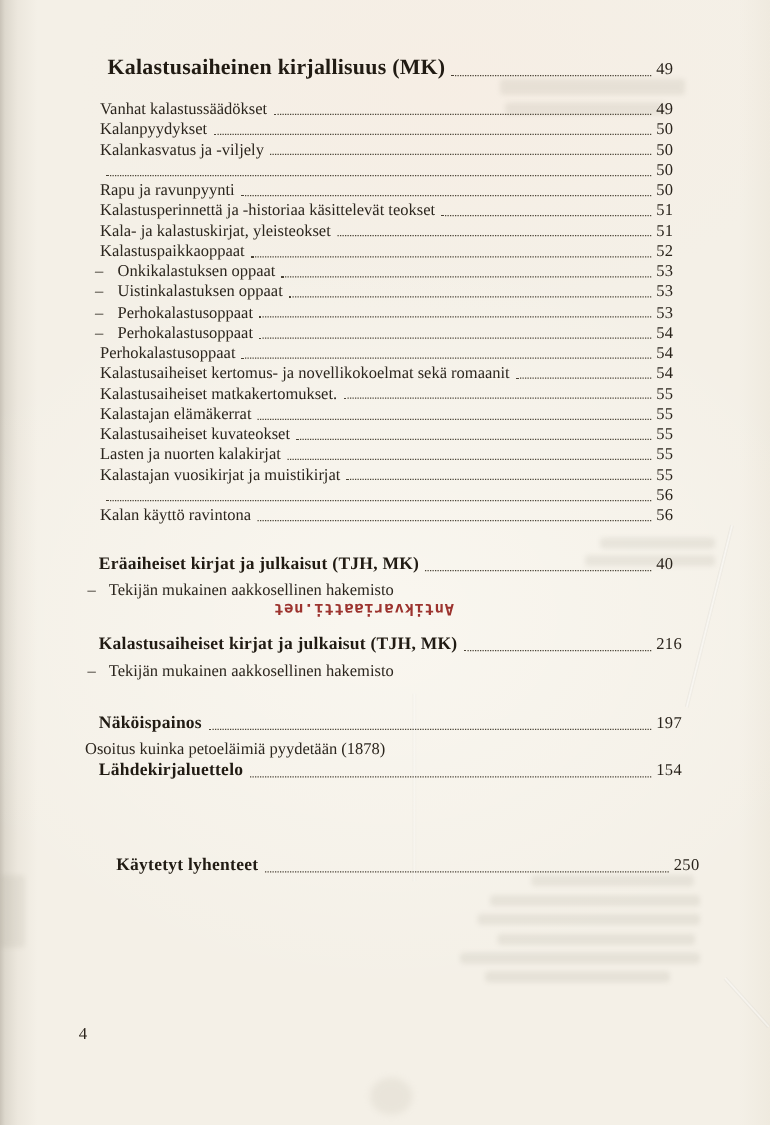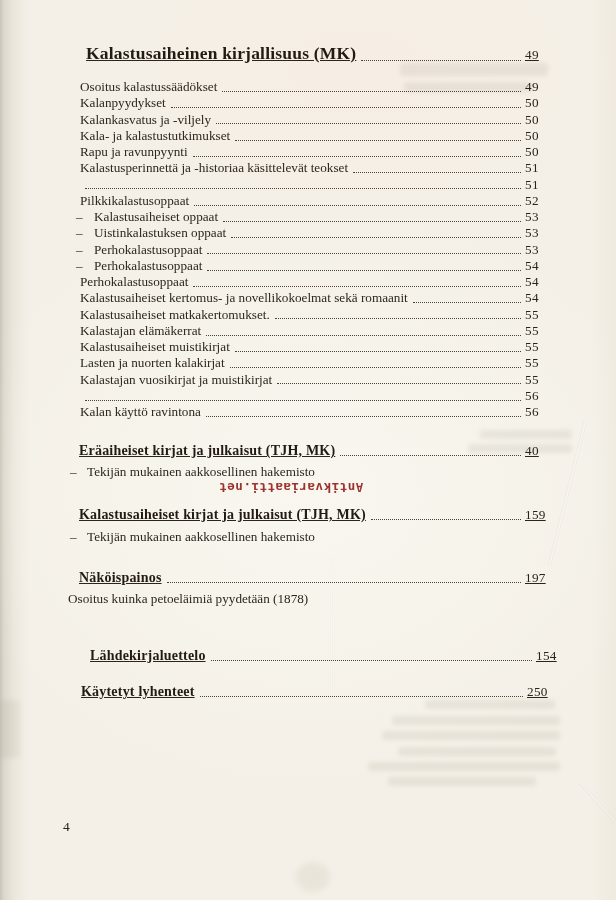--- a/index.html
+++ b/index.html
@@ -15,21 +15,21 @@
       radial-gradient(ellipse 500px 400px at 50% 55%, rgba(255,253,248,.5), rgba(255,253,248,0) 75%),
       linear-gradient(90deg, #c9c3b8 0px, #ddd8cd 4px, #ece7dd 14px, #f4f0e7 30px, #f4f0e7 96%, #efeadf 100%),
       #f3efe6;
   }
   
   .ghost{position:absolute;background:#8a8574;opacity:.13;filter:blur(2px);border-radius:3px;}
   
   .crease{position:absolute;width:3px;background:linear-gradient(90deg,rgba(0,0,0,.05),rgba(255,255,255,.45),rgba(0,0,0,.04));}
   .smudge{position:absolute;background:#b9b2a2;opacity:.18;filter:blur(3px);border-radius:50%;}
 
-  .row{display:flex;align-items:baseline;position:absolute;color:#2b241c;text-decoration:underline;}
+  .row{display:flex;align-items:baseline;position:absolute;color:#2b241c;}
   .leader{flex:1;border-bottom:1.7px dotted #4a4336;align-self:flex-end;margin:0 4px 3.5px 5px;min-width:12px;}
   .pagenum{flex:none;width:36px;font-size:13.2px;letter-spacing:.3px;color:#29231b;}
 
   .title-row{left:86px;top:43px;width:475px;}
   .h1{font-size:17.5px;font-weight:bold;color:#211b13;letter-spacing:.2px;white-space:nowrap;}
 
   .toc{position:absolute;left:80px;top:79px;width:481px;}
   .toc .trow{display:flex;align-items:baseline;height:16.25px;line-height:16.25px;font-size:13.2px;color:#2c261e;}
   .toc .label{flex:none;white-space:nowrap;}
   .toc .dash{flex:none;width:18px;margin-left:-4px;}
@@ -37,22 +37,22 @@
   .sec-row .h2{font-size:14px;font-weight:bold;color:#211b13;letter-spacing:.2px;white-space:nowrap;}
   .sub{position:absolute;font-size:13.2px;color:#2c261e;display:flex;}
   .sub .dash{width:17px;flex:none;}
 
   .sec1{left:79px;top:443px;width:482px;}
   .sub1{left:70px;top:464px;}
   .sec2{left:79px;top:507px;width:482px;}
   .sub2{left:70px;top:529px;}
   .sec3{left:79px;top:570px;width:482px;}
   .sub3{left:68px;top:591px;align-items:center;}
-  .sec4{left:79px;top:648px;width:482px;margin-left:11px;}
-  .sec5{left:81px;top:684px;width:482px;}
+  .sec4{left:79px;top:608px;width:482px;}
+  .sec5{left:93px;top:684px;width:482px;}
 
   .watermark{
     position:absolute;left:206px;top:480px;width:170px;text-align:center;
     transform:rotate(180deg);
     font-family:"DejaVu Sans Mono",monospace;
     font-size:12.5px;font-weight:bold;letter-spacing:.5px;
   }
   .folio{position:absolute;left:63px;top:819px;font-size:13.5px;color:#2b241c;}
 </style>
 </head>
@@ -78,61 +78,61 @@
   <div class="smudge" style="left:296px;top:862px;width:34px;height:30px;"></div>
 
   <div class="row title-row">
     <span class="h1">Kalastusaiheinen kirjallisuus (MK)</span>
     <span class="leader"></span>
     <span class="pagenum">49</span>
   </div>
 
   <div class="toc">
       <div class="trow">
-        <span class="label">Osoitus kalastussäädökset</span>
+        <span class="label">Vanhat kalastussäädökset</span>
         <span class="leader"></span>
         <span class="pagenum">49</span>
       </div>
       <div class="trow">
         <span class="label">Kalanpyydykset</span>
         <span class="leader"></span>
         <span class="pagenum">50</span>
       </div>
       <div class="trow">
         <span class="label">Kalankasvatus ja -viljely</span>
         <span class="leader"></span>
         <span class="pagenum">50</span>
       </div>
       <div class="trow">
-        <span class="label">Kala- ja kalastustutkimukset</span>
         <span class="leader"></span>
         <span class="pagenum">50</span>
       </div>
       <div class="trow">
         <span class="label">Rapu ja ravunpyynti</span>
         <span class="leader"></span>
         <span class="pagenum">50</span>
       </div>
       <div class="trow">
         <span class="label">Kalastusperinnettä ja -historiaa käsittelevät teokset</span>
         <span class="leader"></span>
         <span class="pagenum">51</span>
       </div>
       <div class="trow">
+        <span class="label">Kala- ja kalastuskirjat, yleisteokset</span>
         <span class="leader"></span>
         <span class="pagenum">51</span>
       </div>
       <div class="trow">
-        <span class="label">Pilkkikalastusoppaat</span>
+        <span class="label">Kalastuspaikkaoppaat</span>
         <span class="leader"></span>
         <span class="pagenum">52</span>
       </div>
       <div class="trow">
         <span class="dash">–</span>
-        <span class="label">Kalastusaiheiset oppaat</span>
+        <span class="label">Onkikalastuksen oppaat</span>
         <span class="leader"></span>
         <span class="pagenum">53</span>
       </div>
       <div class="trow">
         <span class="dash">–</span>
         <span class="label">Uistinkalastuksen oppaat</span>
         <span class="leader"></span>
         <span class="pagenum">53</span>
       </div>
       <div class="trow">
@@ -161,21 +161,21 @@
         <span class="label">Kalastusaiheiset matkakertomukset.</span>
         <span class="leader"></span>
         <span class="pagenum">55</span>
       </div>
       <div class="trow">
         <span class="label">Kalastajan elämäkerrat</span>
         <span class="leader"></span>
         <span class="pagenum">55</span>
       </div>
       <div class="trow">
-        <span class="label">Kalastusaiheiset muistikirjat</span>
+        <span class="label">Kalastusaiheiset kuvateokset</span>
         <span class="leader"></span>
         <span class="pagenum">55</span>
       </div>
       <div class="trow">
         <span class="label">Lasten ja nuorten kalakirjat</span>
         <span class="leader"></span>
         <span class="pagenum">55</span>
       </div>
       <div class="trow">
         <span class="label">Kalastajan vuosikirjat ja muistikirjat</span>
@@ -201,21 +201,21 @@
   <div class="sub sub1">
     <span class="dash">–</span>
     <span>Tekijän mukainen aakkosellinen hakemisto</span>
   </div>
 
   <div class="watermark" style="color: rgb(156, 51, 46);">Antikvariaatti.net</div>
 
   <div class="row sec-row sec2">
     <span class="h2">Kalastusaiheiset kirjat ja julkaisut (TJH, MK)</span>
     <span class="leader"></span>
-    <span class="pagenum">159</span>
+    <span class="pagenum">216</span>
   </div>
   <div class="sub sub2">
     <span class="dash">–</span>
     <span>Tekijän mukainen aakkosellinen hakemisto</span>
   </div>
 
   <div class="row sec-row sec3">
     <span class="h2">Näköispainos</span>
     <span class="leader"></span>
     <span class="pagenum">197</span>

